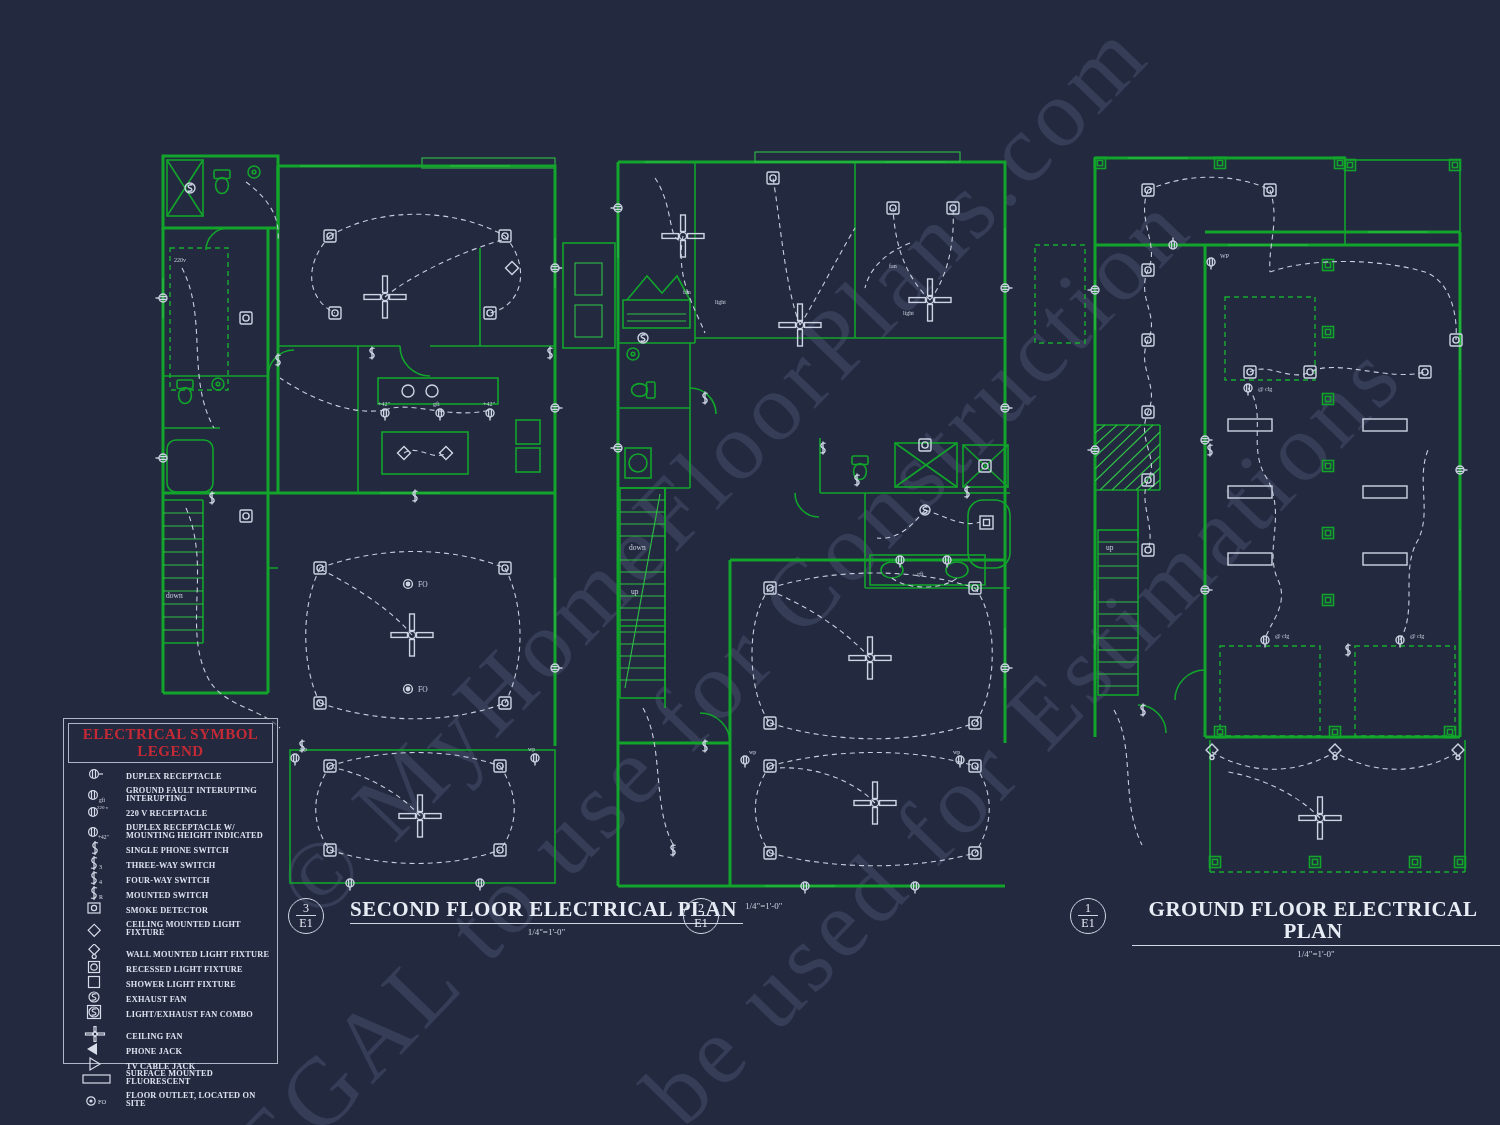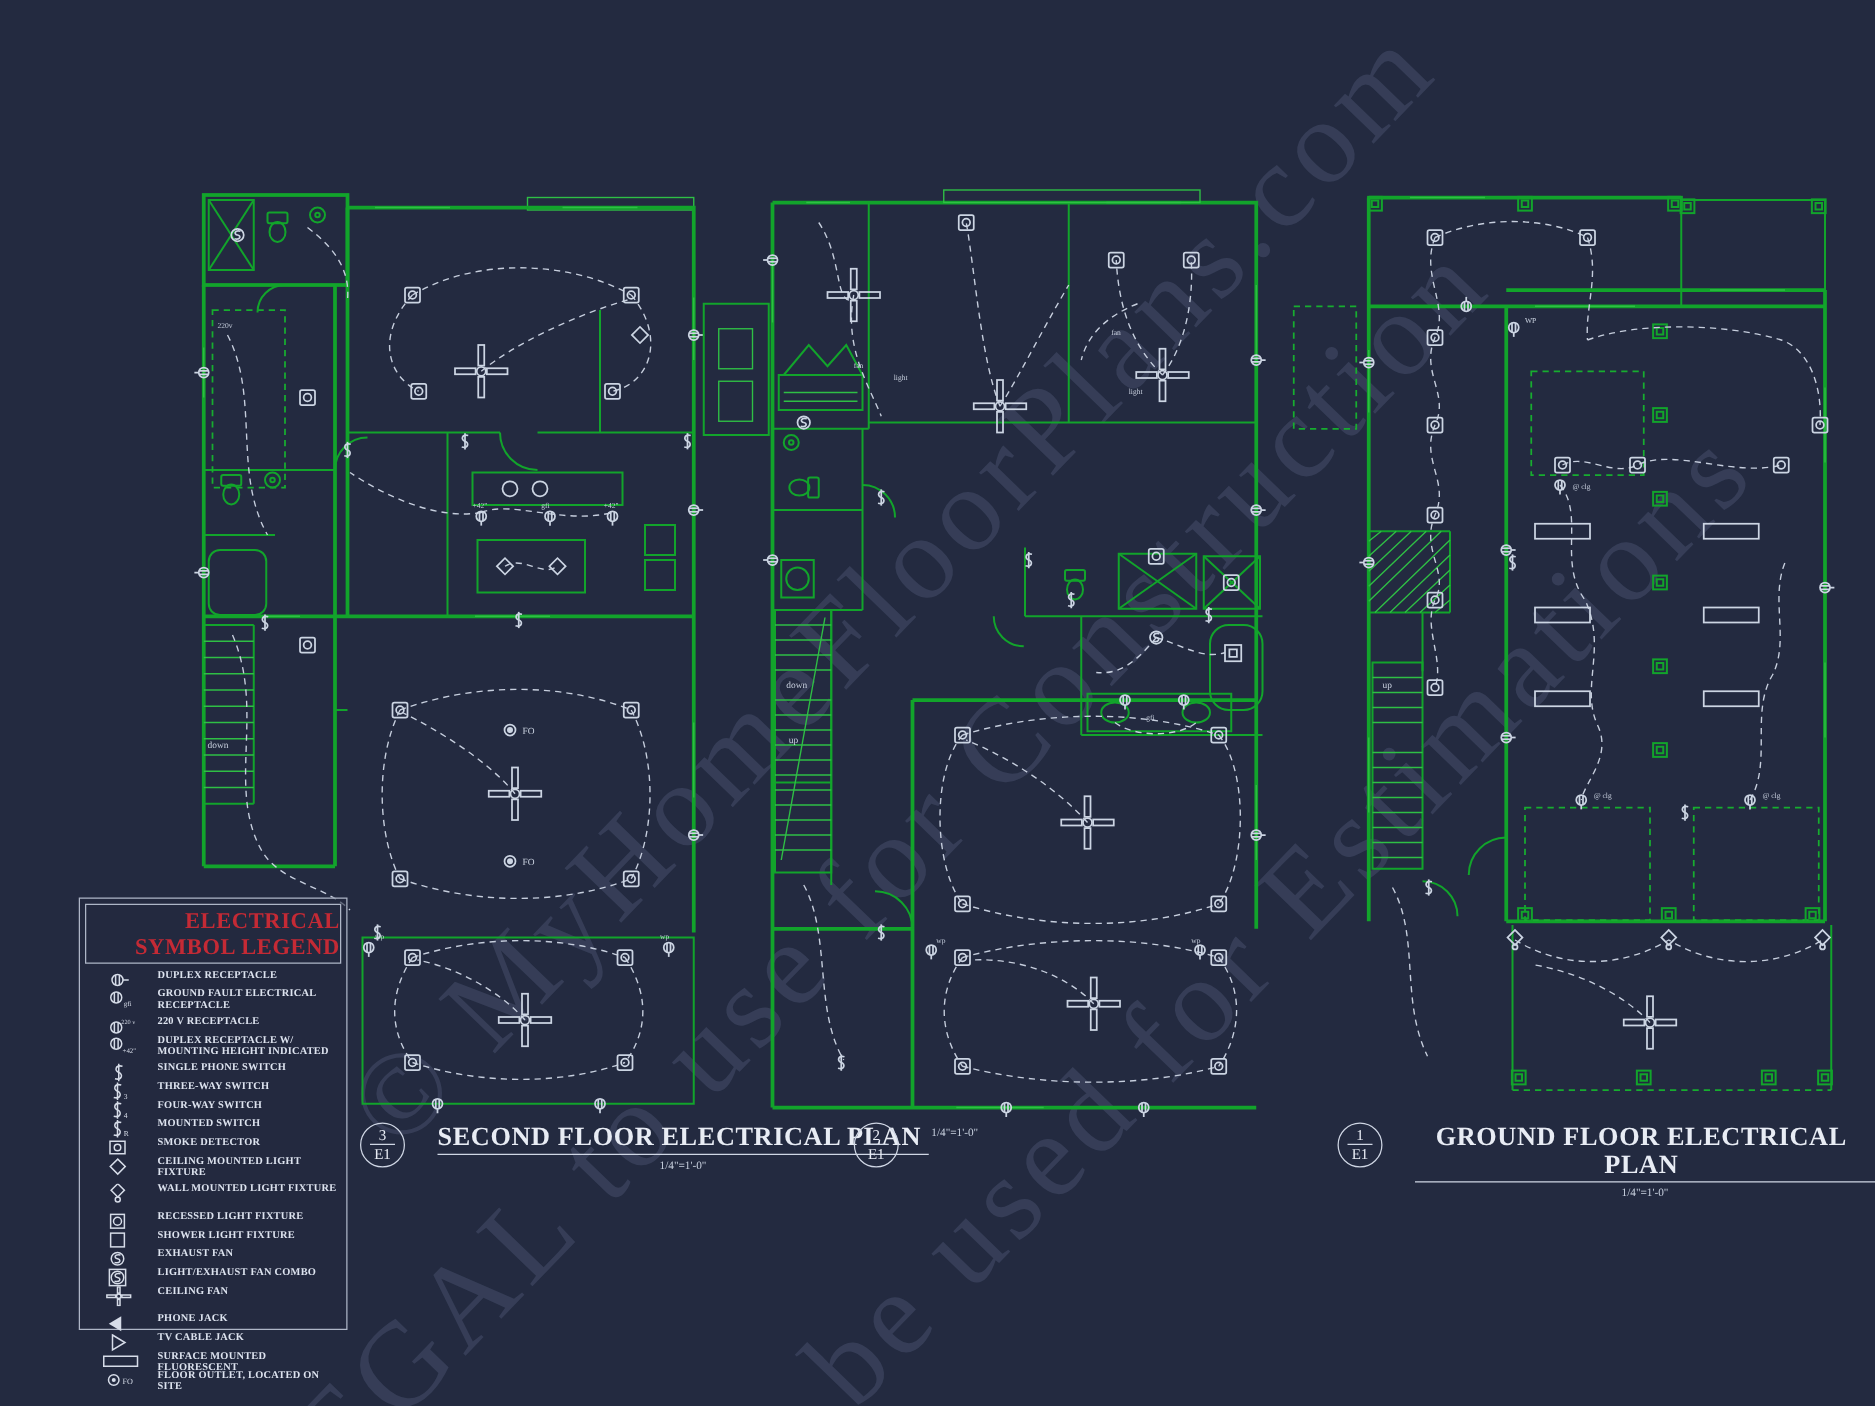--- a/index.html
+++ b/index.html
@@ -27,23 +27,23 @@
   .tcirc .n{border-bottom:1.2px solid #cfd6e4;padding:0 7px;line-height:1.1;}
   .tcirc .s{line-height:1.1;padding-top:1px;}
   .ttext{margin-left:26px;text-align:center;}
   .ttext .t{font-size:21px;font-weight:bold;letter-spacing:.5px;
             border-bottom:1.8px solid #cfd6e4;padding:0 6px 3px 0;line-height:1.05;}
   .ttext .sc{font-size:9px;padding-top:3px;color:#c9d1df;}
   
   #legend{position:absolute;left:63px;top:718px;width:215px;height:346px;
           border:1.4px solid #aeb6c7;background:rgba(35,42,64,.6);box-sizing:border-box;
           padding:4px 4px 2px 4px;}
-  #legend .ttl{border:1.2px solid #aeb6c7;color:#c42a35;font-weight:bold;font-size:18px;
-               text-align:right;letter-spacing:.5px;padding:2px 0;margin-bottom:5px;}
-  .lg-row{display:flex;align-items:flex-start;margin:0 0 1px 0;}
+  #legend .ttl{border:1.2px solid #aeb6c7;color:#c42a35;font-weight:bold;font-size:15px;
+               text-align:center;letter-spacing:.5px;padding:2px 0;margin-bottom:5px;}
+  .lg-row{display:flex;align-items:flex-end;margin:0 0 1px 0;}
   .lg-ic{width:58px;flex:0 0 auto;display:flex;justify-content:center;}
   .lg-lb{color:#dde3ef;font-size:8.3px;font-weight:bold;line-height:1.05;letter-spacing:.2px;}
   .r1{height:14px;}.r2{height:21px;}
   .ic{width:30px;height:16px;stroke:#d6dce8;fill:none;stroke-width:1.2;}
   .ic text{stroke:none;fill:#d6dce8;font-family:"Liberation Serif",serif;}
 </style>
 </head>
 <body>
 
 <div id="sheet">
@@ -463,21 +463,21 @@
 
     <div class="lg-row r2">
       <span class="lg-ic">
         <svg class="ic" viewBox="0 0 30 16">
             <circle cx="11" cy="7" r="4.4"></circle>
             <line x1="9.5" y1="3" x2="9.5" y2="11"></line>
             <line x1="12.5" y1="3" x2="12.5" y2="11"></line>
             <text x="17" y="14" font-size="5.5">gfi</text>
           </svg>
       </span>
-        <span class="lg-lb">GROUND FAULT ELECTRICAL RECEPTACLE</span>
+        <span class="lg-lb">GROUND FAULT INTERUPTING INTERUPTING</span>
       </div>
 
     <div class="lg-row r1">
       <span class="lg-ic">
         <svg class="ic" viewBox="0 0 30 16">
             <circle cx="11" cy="9" r="4.4"></circle>
             <line x1="9.5" y1="5" x2="9.5" y2="13"></line>
             <line x1="12.5" y1="5" x2="12.5" y2="13"></line>
             <text x="15" y="6" font-size="5">220 v</text>
           </svg>

